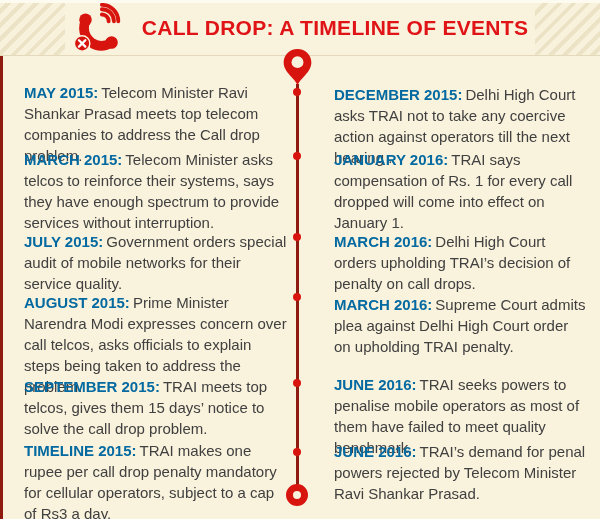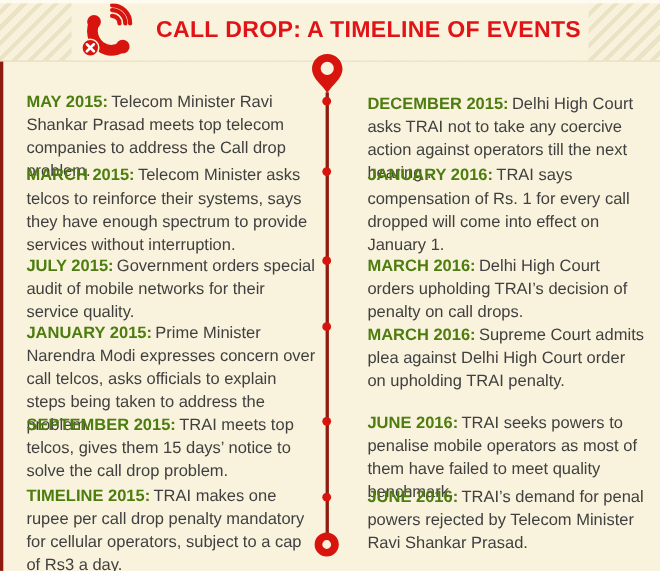--- a/index.html
+++ b/index.html
@@ -72,21 +72,21 @@
     position: absolute;
     margin: 0;
     font-size: 15px;
     line-height: 21px;
     color: #404040;
   }
   .col-left .event  { left: 24px;  width: 264px; }
   .col-right .event { left: 334px; width: 252px; }
   .event .date {
     font-weight: bold;
-    color: #4d7c0f;
+    color: #0369a1;
     margin-right: 3px;
   }
 </style>
 </head>
 <body>
 
 <div class="page">
 
   <div class="top-edge"></div>
 
@@ -124,21 +124,21 @@
   <div class="dot" style="top:293px"></div>
   <div class="dot" style="top:379px"></div>
   <div class="dot" style="top:448px"></div>
 
   <div class="end-ring"></div>
 
   <div class="col-left">
     <p class="event" style="top:82px"><span class="date">MAY 2015:</span><span>Telecom Minister Ravi Shankar Prasad meets top telecom companies to address the Call drop problem.</span></p>
     <p class="event" style="top:149px"><span class="date">MARCH 2015:</span><span>Telecom Minister asks telcos to reinforce their systems, says they have enough spectrum to provide services without interruption.</span></p>
     <p class="event" style="top:231px"><span class="date">JULY 2015:</span><span>Government orders special audit of mobile networks for their service quality.</span></p>
-    <p class="event" style="top:292px"><span class="date">JANUARY 2015:</span><span>Prime Minister Narendra Modi expresses concern over call telcos, asks officials to explain steps being taken to address the problem.</span></p>
+    <p class="event" style="top:292px"><span class="date">AUGUST 2015:</span><span>Prime Minister Narendra Modi expresses concern over call telcos, asks officials to explain steps being taken to address the problem.</span></p>
     <p class="event" style="top:376px"><span class="date">SEPTEMBER 2015:</span><span>TRAI meets top telcos, gives them 15 days’ notice to solve the call drop problem.</span></p>
     <p class="event" style="top:440px"><span class="date">TIMELINE 2015:</span><span>TRAI makes one rupee per call drop penalty mandatory for cellular operators, subject to a cap of Rs3 a day.</span></p>
   </div>
 
   <div class="col-right">
     <p class="event" style="top:84px"><span class="date">DECEMBER 2015:</span><span>Delhi High Court asks TRAI not to take any coercive action against operators till the next hearing .</span></p>
     <p class="event" style="top:149px"><span class="date">JANUARY 2016:</span><span>TRAI says compensation of Rs. 1 for every call dropped will come into effect on January 1.</span></p>
     <p class="event" style="top:231px"><span class="date">MARCH 2016:</span><span>Delhi High Court orders upholding TRAI’s decision of penalty on call drops.</span></p>
     <p class="event" style="top:294px"><span class="date">MARCH 2016:</span><span>Supreme Court admits plea against Delhi High Court order on upholding TRAI penalty.</span></p>
     <p class="event" style="top:374px"><span class="date">JUNE 2016:</span><span>TRAI seeks powers to penalise mobile operators as most of them have failed to meet quality benchmark.</span></p>

